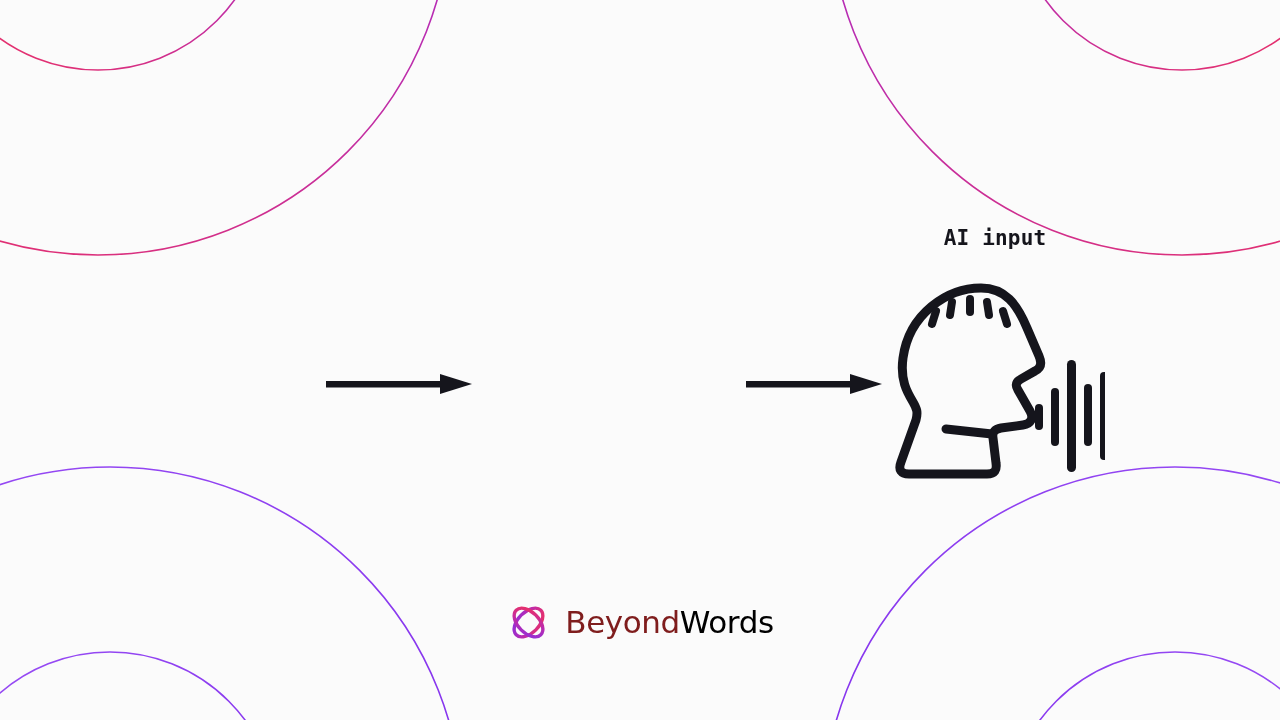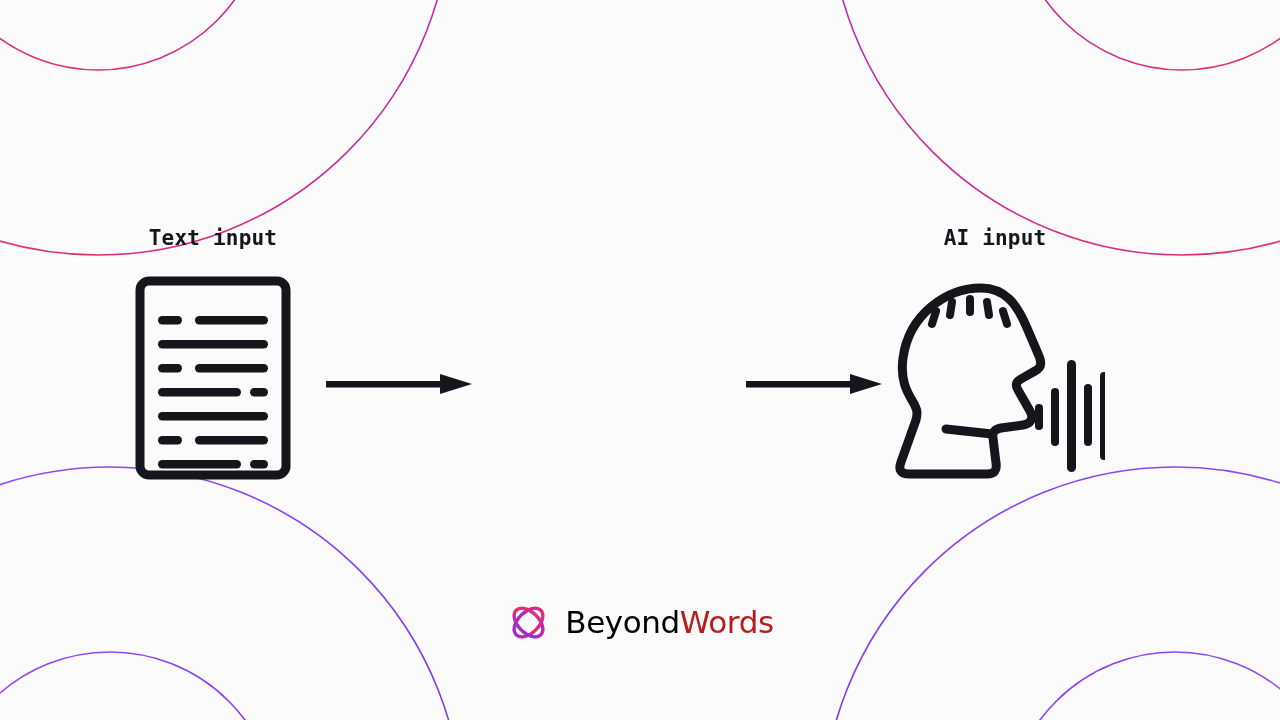--- a/index.html
+++ b/index.html
@@ -96,22 +96,22 @@
     z-index: 3;
   }
   #brand-wordmark {
     font-family: "DejaVu Sans", "Liberation Sans", sans-serif;
     font-size: 31px;
     font-weight: 500;
     letter-spacing: -0.4px;
     line-height: 1;
     white-space: nowrap;
   }
-  .brand-part-primary   { color: #000000; }
-  .brand-part-secondary { color: #b91c1c; }
+  .brand-part-primary   { color: #7f1d1d; }
+  .brand-part-secondary { color: #000000; }
 </style>
 </head>
 <body>
 
 <div id="stage">
 
   <svg id="bg-decor" viewBox="0 0 1280 720">
     <defs>
       <linearGradient id="gradTopLeft" x1="0" y1="1" x2="1" y2="0" gradientUnits="objectBoundingBox">
         <stop offset="0%" stop-color="#f0315b"></stop>
@@ -153,50 +153,20 @@
     </g>
 
     <g>
       <circle cx="1175" cy="820" r="168" fill="none" stroke="url(#gradBotRight)" stroke-width="1.6"></circle>
       <circle cx="1175" cy="820" r="353" fill="none" stroke="url(#gradBotRight)" stroke-width="1.6"></circle>
     </g>
   </svg>
 
   <div id="pipeline">
 
-    <div class="stage-block" id="stage-text-input">
-      <div class="stage-label">Text input</div>
-      <div class="stage-art">
-        <svg width="156" height="204" viewBox="0 0 156 204">
-
-          <rect x="5" y="5" width="146" height="194" rx="9" ry="9" fill="#fbfbfb" stroke="#15151c" stroke-width="9"></rect>
-          <g fill="#15151c">
-
-            <rect x="23" y="40" width="24" height="8.5" rx="4.2"></rect>
-            <rect x="60" y="40" width="73" height="8.5" rx="4.2"></rect>
-
-            <rect x="23" y="64" width="110" height="8.5" rx="4.2"></rect>
-
-            <rect x="23" y="88" width="24" height="8.5" rx="4.2"></rect>
-            <rect x="60" y="88" width="73" height="8.5" rx="4.2"></rect>
-
-            <rect x="23" y="112" width="83" height="8.5" rx="4.2"></rect>
-            <rect x="115" y="112" width="18" height="8.5" rx="4.2"></rect>
-
-            <rect x="23" y="136" width="110" height="8.5" rx="4.2"></rect>
-
-            <rect x="23" y="160" width="24" height="8.5" rx="4.2"></rect>
-            <rect x="60" y="160" width="73" height="8.5" rx="4.2"></rect>
-
-            <rect x="23" y="184" width="83" height="8.5" rx="4.2"></rect>
-            <rect x="115" y="184" width="18" height="8.5" rx="4.2"></rect>
-          </g>
-        </svg>
-      </div>
-    </div>
 
     <svg class="arrow" id="arrow-1" width="146" height="24" viewBox="0 0 146 24">
       <rect x="0" y="9" width="122" height="6.5" fill="#15151c"></rect>
       <path d="M 114 2 L 146 12 L 114 22 Z" fill="#15151c"></path>
     </svg>
 
 
     <svg class="arrow" id="arrow-2" width="136" height="24" viewBox="0 0 136 24">
       <rect x="0" y="9" width="112" height="6.5" fill="#15151c"></rect>
       <path d="M 104 2 L 136 12 L 104 22 Z" fill="#15151c"></path>

